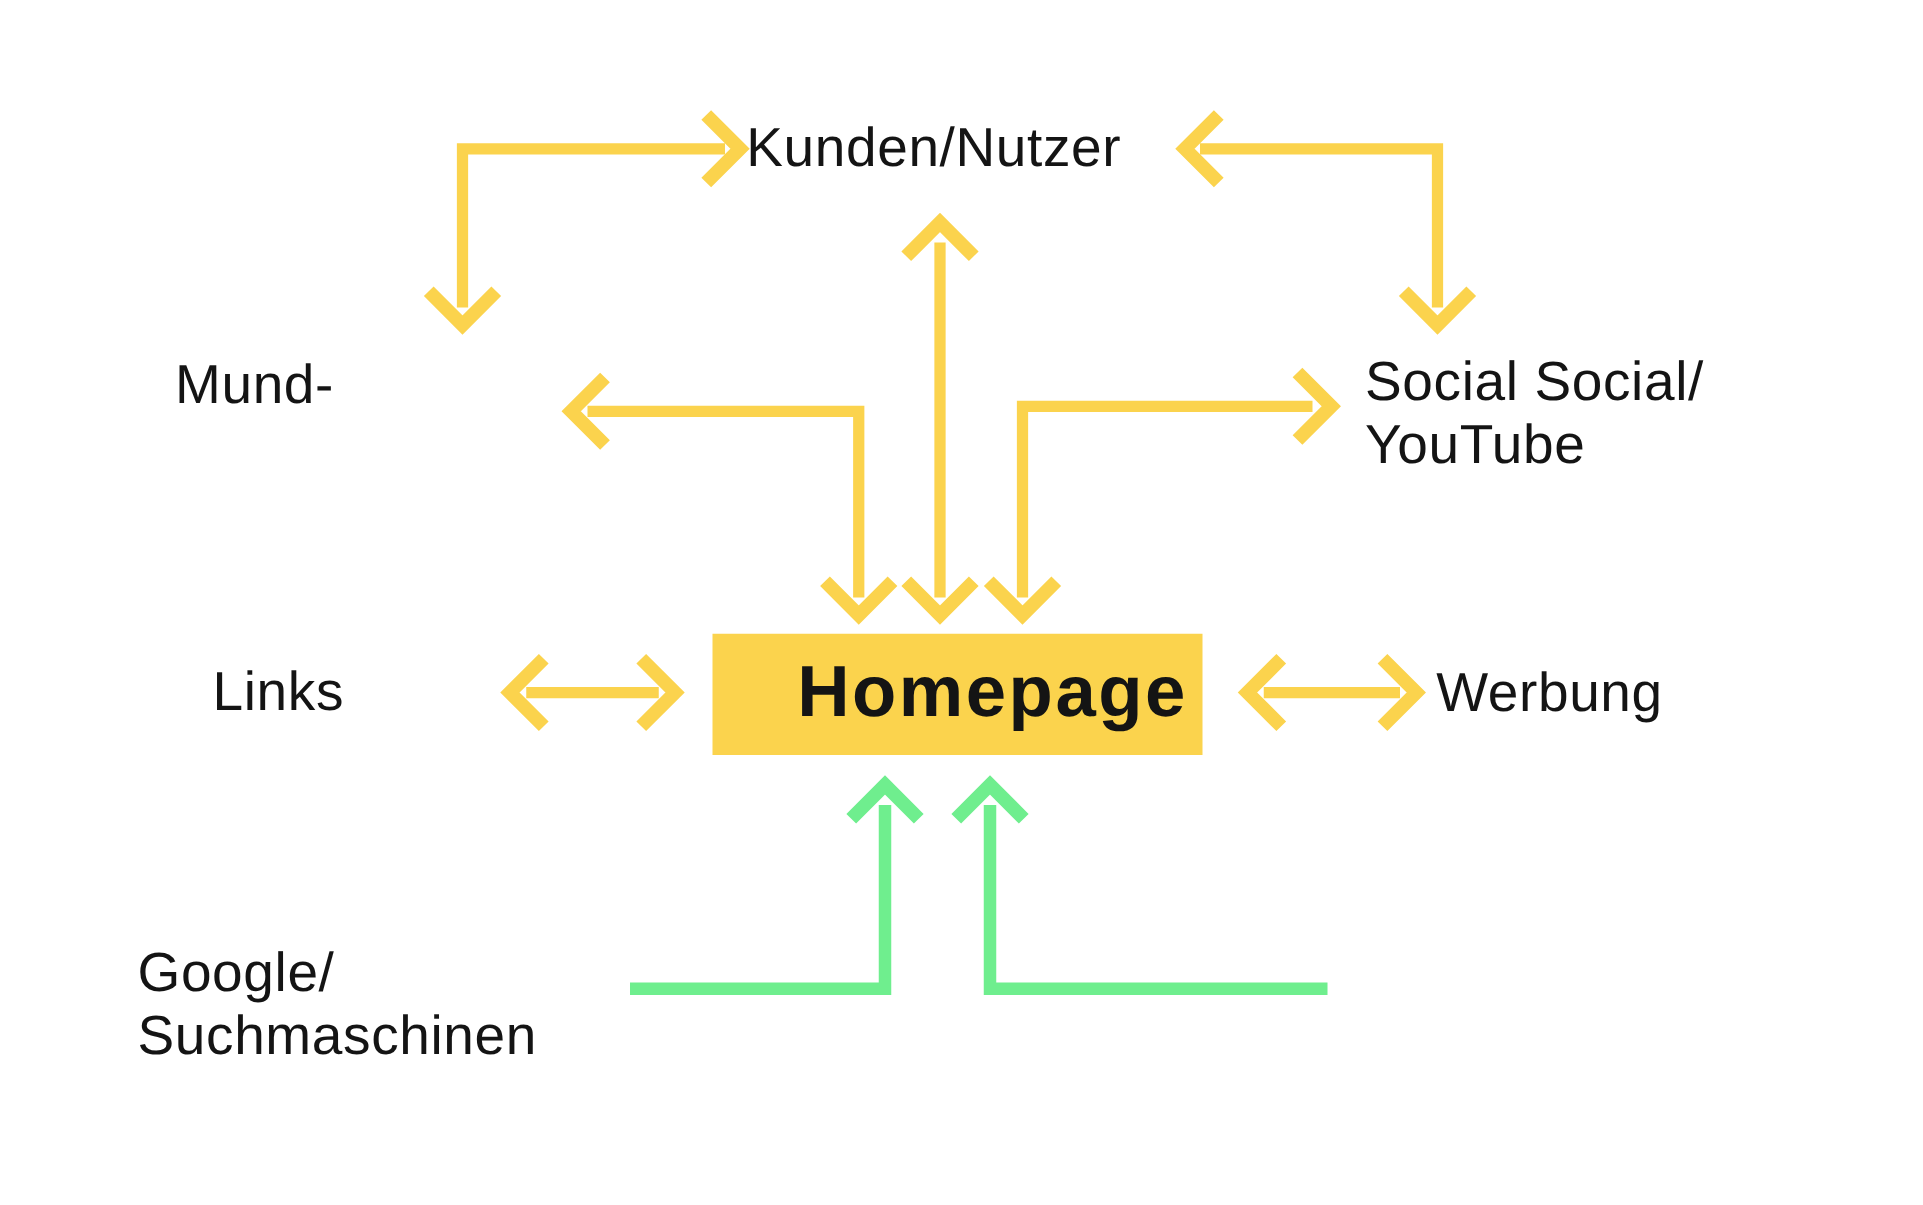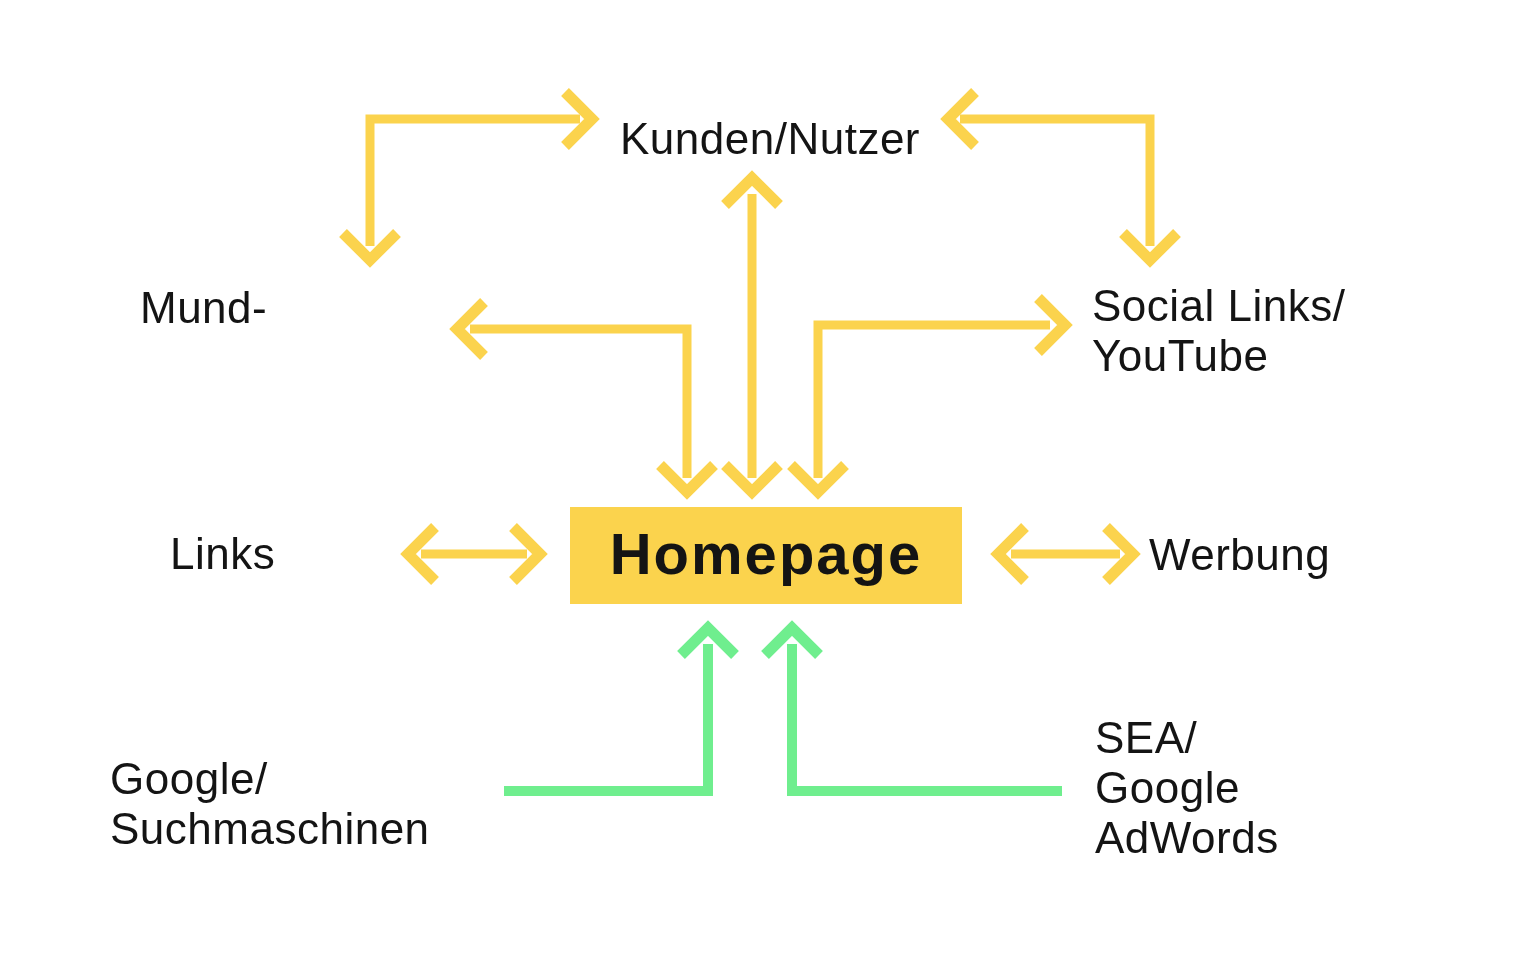--- a/index.html
+++ b/index.html
@@ -23,35 +23,36 @@
     color: #141414;
     font-size: 44px;
     line-height: 50px;
     letter-spacing: 0.5px;
     white-space: nowrap;
   }
   .label.align-right { text-align: left; }
   .label.align-left  { text-align: left; }
   .label.align-center{ text-align: center; }
 
-  .node-kunden   { left: 530px;  top: 94px;  width: 480px; margin-top: 20px; }
+  .node-kunden   { left: 507px;  top: 94px;  width: 480px; }
   .node-mund     { left: 140px;  top: 283px; width: 304px; }
   .node-social   { left: 1092px; top: 281px; width: 400px; }
   .node-links    { left: 170px;  top: 529px; width: 200px; }
   .node-werbung  { left: 1149px; top: 530px; width: 300px; }
   .node-google   { left: 110px;  top: 741px; width: 353px; margin-top: 13px; }
   .node-sea      { left: 1095px; top: 713px; width: 300px; }
 
   .homepage-box {
     position: absolute;
     left: 570px; top: 507px;
     width: 392px; height: 97px;
     display: flex;
     align-items: center;
     justify-content: center;
+    padding-left: 28px;
   }
   .homepage-box .homepage-label {
     color: #141414;
     font-size: 58px;
     font-weight: bold;
     letter-spacing: 2px;
     line-height: 1;
     padding-bottom: 4px;
   }
 </style>
@@ -129,36 +130,31 @@
 
   <div class="label align-center node-kunden">
     <div>Kunden/Nutzer</div>
   </div>
 
   <div class="label align-right node-mund">
     <div>Mund-</div>
   </div>
 
   <div class="label align-left node-social">
-    <div>Social Links/</div>
+    <div>Social Social/</div>
     <div>YouTube</div>
   </div>
 
   <div class="label align-right node-links">
     <div>Links</div>
   </div>
 
   <div class="label align-left node-werbung">
     <div>Werbung</div>
   </div>
 
   <div class="label align-right node-google">
     <div>Google/</div>
     <div>Suchmaschinen</div>
   </div>
 
-  <div class="label align-left node-sea">
-    <div>SEA/</div>
-    <div>Google</div>
-    <div>AdWords</div>
-  </div>
 
 </div>
 
 </body></html>

